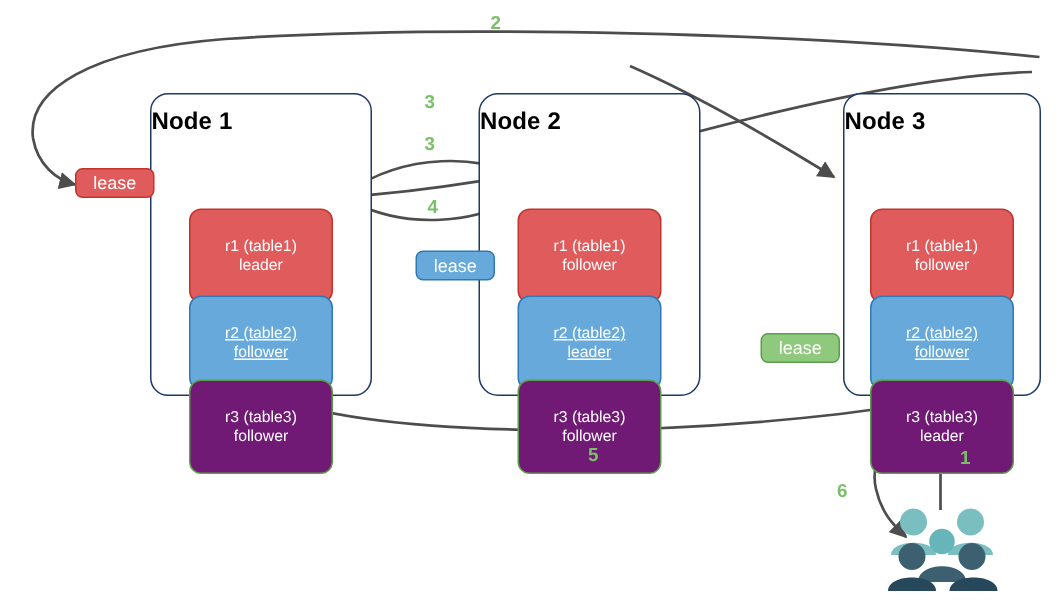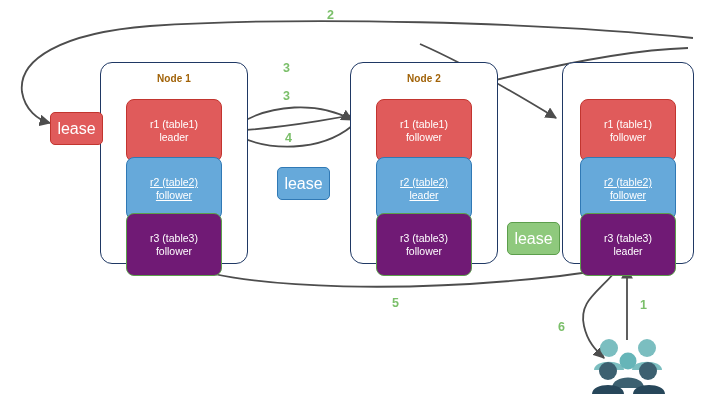--- a/index.html
+++ b/index.html
@@ -27,57 +27,57 @@
     box-sizing: border-box;
     border: 1.6px solid #1f3864;
     border-radius: 12px;
     background: #ffffff;
   }
   .node-title {
     position: absolute;
     left: 0;
     right: 0;
     top: 10px;
-    text-align: center;
-    font-size: 10px;
+    font-size: 16px;
     font-weight: bold;
-    color: #a16207;
+    color: #000000;
     letter-spacing: 0.1px;
   }
   .replica {
     position: absolute;
     left: 50%;
     transform: translateX(-50%);
     width: 96px;
     height: 63px;
     box-sizing: border-box;
     border-radius: 8px;
     display: flex;
     flex-direction: column;
     align-items: center;
     justify-content: center;
     color: #ffffff;
     font-size: 10.5px;
     line-height: 13px;
     text-align: center;
+    margin-top: 40px;
   }
   .rep-red   { background: #e05b5b; border: 1.6px solid #c2352f; }
   .rep-blue  { background: #66a9da; border: 1.6px solid #3079b5; text-decoration: underline; }
   .rep-green { background: #701a75; border: 1.6px solid #5c9e4c; }
 
   .lease {
     position: absolute;
     box-sizing: border-box;
-    height: 33px;
+    height: 20px;
     border-radius: 5px;
     display: flex;
     align-items: center;
     justify-content: center;
     color: #ffffff;
-    font-size: 16px;
+    font-size: 12px;
   }
   .lease-red   { background: #e05b5b; border: 1.6px solid #c2352f; }
   .lease-blue  { background: #66a9da; border: 1.6px solid #3079b5; }
   .lease-green { background: #8fc97d; border: 1.6px solid #5c9e4c; }
 
   .step-label {
     position: absolute;
     color: #7bbf6a;
     font-size: 12.5px;
     font-weight: bold;
@@ -128,38 +128,39 @@
     <div class="replica rep-blue" style="top:94px;">
       <span>r2 (table2)</span>
       <span>follower</span>
     </div>
     <div class="replica rep-green" style="top:150px;">
       <span>r3 (table3)</span>
       <span>follower</span>
     </div>
   </div>
 
-  <div class="node" style="left:350px; top:62px; width:148px; height:202px;border-radius:13px;">
+  <div class="node" style="left:319px; top:62px; width:148px; height:202px;border-radius:13px;">
     <div class="node-title">Node 2</div>
 
     <div class="replica rep-red" style="top:36px;">
       <span>r1 (table1)</span>
       <span>follower</span>
     </div>
     <div class="replica rep-blue" style="top:94px;">
       <span>r2 (table2)</span>
       <span>leader</span>
     </div>
     <div class="replica rep-green" style="top:150px;">
       <span>r3 (table3)</span>
       <span>follower</span>
     </div>
   </div>
 
   <div class="node" style="left:562px; top:62px; width:132px; height:202px;">
+    <div class="node-title">Node 3</div>
 
     <div class="replica rep-red" style="top:36px;">
       <span>r1 (table1)</span>
       <span>follower</span>
     </div>
     <div class="replica rep-blue" style="top:94px;">
       <span>r2 (table2)</span>
       <span>follower</span>
     </div>
     <div class="replica rep-green" style="top:150px;">

